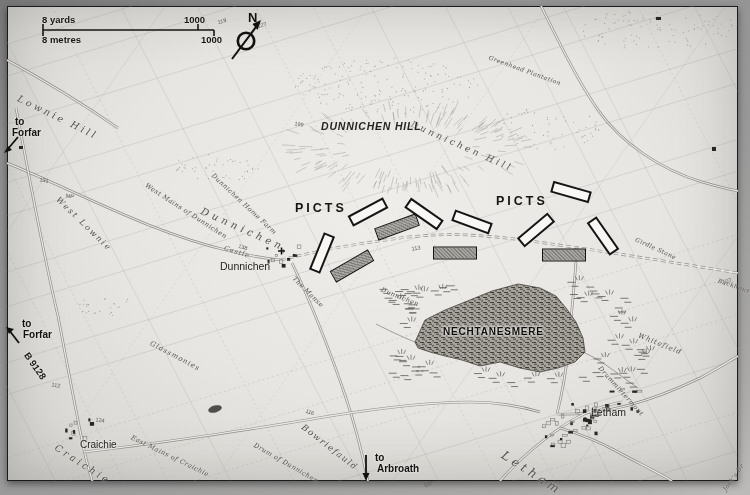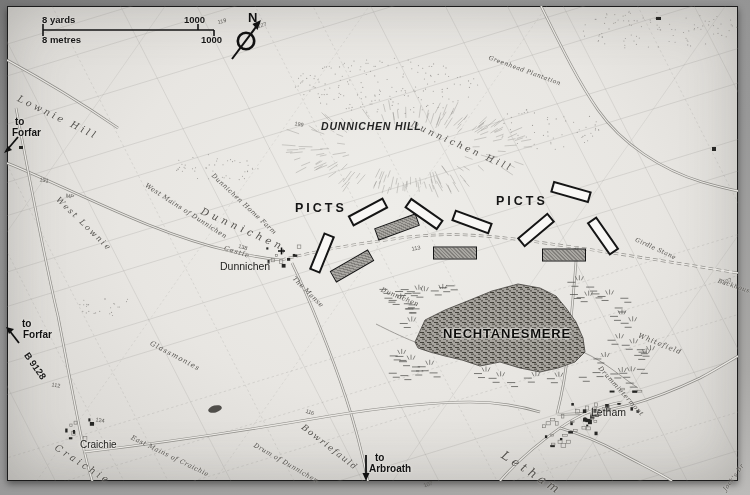--- a/index.html
+++ b/index.html
@@ -14,21 +14,21 @@
   .cursive{position:absolute;font-family:"DejaVu Serif",serif;font-style:italic;color:#53514d;
     white-space:nowrap;z-index:3;text-shadow:0 0 2px rgba(236,234,230,.75);transform-origin:center;}
   .unit{position:absolute;z-index:4;box-sizing:border-box;}
   .unit.outline{width:40px;height:12px;background:rgba(249,248,245,.94);border:2px solid #151515;}
   .unit.hatched{width:44px;height:13px;border:1.6px solid #151515;
     background:repeating-linear-gradient(45deg,#82807c 0px,#82807c 1.2px,#a9a7a2 1.2px,#a9a7a2 2.6px);}
   .lbl{position:absolute;color:#141414;white-space:nowrap;z-index:5;
     text-shadow:0 0 2px #eae8e4,0 0 3px #eae8e4,0 0 4px #eae8e4;}
   .battle{font-weight:bold;font-size:12.5px;letter-spacing:3px;}
   .battle.wide{font-size:13px;letter-spacing:1.5px;}
-  .battle.mere{font-size:13px;letter-spacing:.8px;z-index:5;color:#0e0e0c;}
+  .battle.mere{font-size:10px;letter-spacing:.8px;z-index:5;color:#0e0e0c;}
   .hill-caps{font-weight:bold;font-style:italic;font-size:10.5px;letter-spacing:.8px;color:#242424;}
   .village{font-size:10.5px;color:#242422;}
   .dir{position:absolute;z-index:6;font-weight:bold;font-size:10px;line-height:11px;color:#121212;
     text-shadow:0 0 2px #eae8e4,0 0 3px #eae8e4;}
   .dir svg{position:absolute;}
   .spot{position:absolute;font-size:5.5px;color:#5c5a56;z-index:2;white-space:nowrap;transform-origin:center;}
   .roadname{position:absolute;z-index:5;font-weight:bold;font-size:9.5px;color:#1a1a1a;
     transform-origin:left top;text-shadow:0 0 2px #eae8e4;}
   .scalebar{position:absolute;left:40px;top:12px;z-index:6;width:200px;height:40px;}
   .scalebar .t{position:absolute;font-weight:bold;font-size:9.5px;color:#171717;text-shadow:0 0 2px #eae8e4;}
@@ -836,21 +836,21 @@
   <div class="dir" style="left:14px;top:318px">
     <div style="margin-left:8px">to</div>
     <div style="margin-left:9px">Forfar</div>
     <svg width="20" height="22" style="left:-10px;top:7px">
       <line x1="15" y1="18" x2="5" y2="5" stroke="#111" stroke-width="1.8"></line>
       <polygon points="2,2 10,4 5,9" fill="#111"></polygon>
     </svg>
   </div>
   <div class="dir" style="left:362px;top:452px">
     <div style="margin-left:13px">to</div>
-    <div style="margin-left:7px">Arbroath</div>
+    <div style="margin-left:15px">Arbroath</div>
     <svg width="12" height="30" style="left:-1px;top:1px">
       <line x1="5" y1="2" x2="5" y2="22" stroke="#111" stroke-width="1.8"></line>
       <polygon points="5,28 1.5,20 8.5,20" fill="#111"></polygon>
     </svg>
   </div>
 
   <div class="lbl hill-caps" style="left:321px;top:120px">DUNNICHEN HILL</div>
   <div class="lbl battle" style="left:295px;top:201px">PICTS</div>
   <div class="lbl battle" style="left:496px;top:194px">PICTS</div>
   <div class="lbl battle mere" style="left:443px;top:326px">NECHTANESMERE</div>

